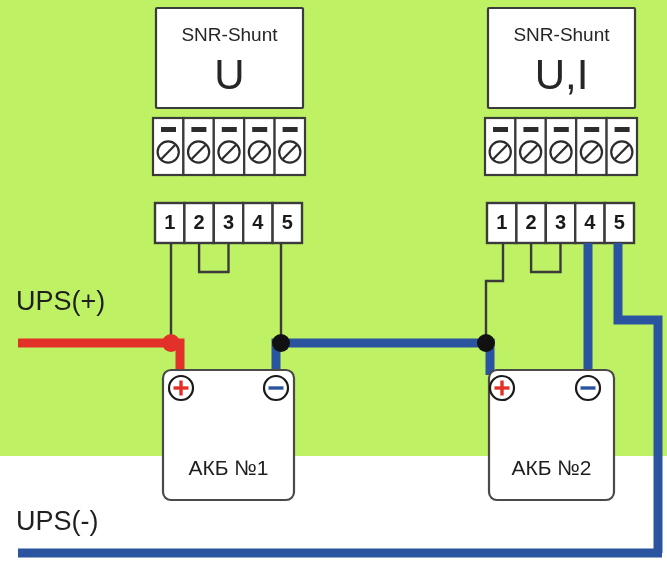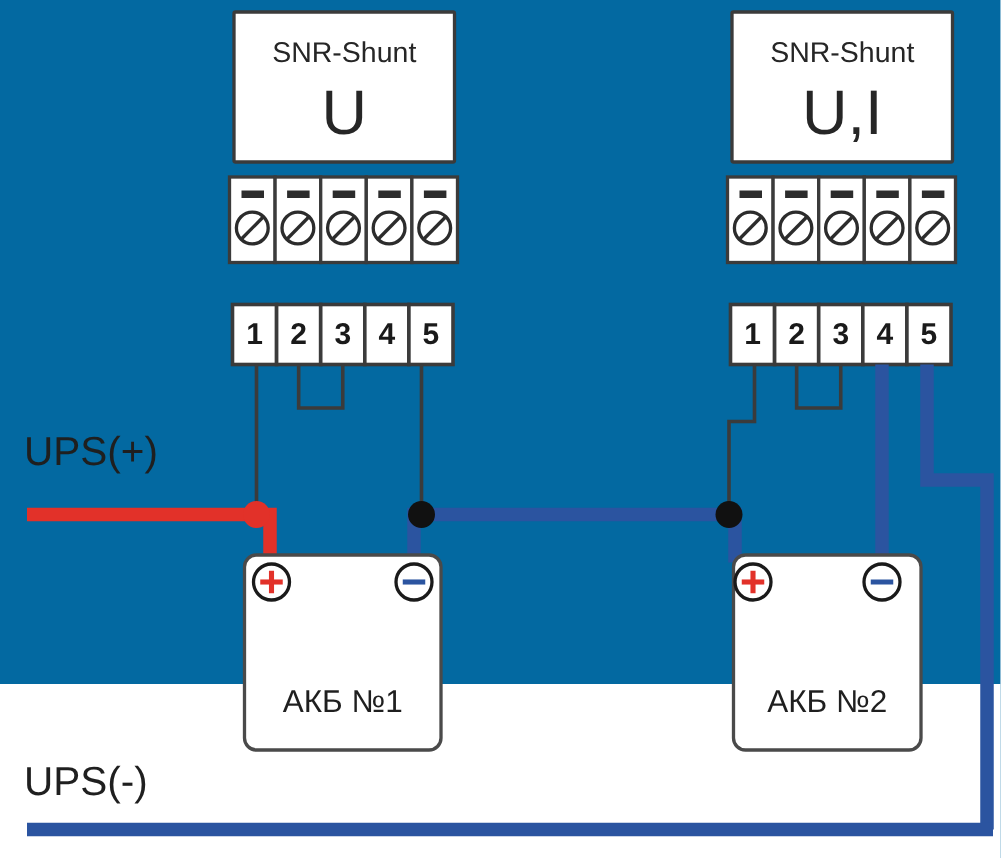--- a/index.html
+++ b/index.html
@@ -10,21 +10,21 @@
   body {
     width: 667px;
     height: 572px;
     font-family: "Liberation Sans", sans-serif;
     overflow: hidden;
   }
   #diagram-root {
     position: relative;
     width: 667px;
     height: 456px;
-    background: #0369a1;
+    background: #bef264;
   }
   svg#wiring-diagram {
     display: block;
     width: 667px;
     height: 572px;
   }
   .device-box {
     fill: #ffffff;
     stroke: #3b3b3b;
     stroke-width: 2.2;

